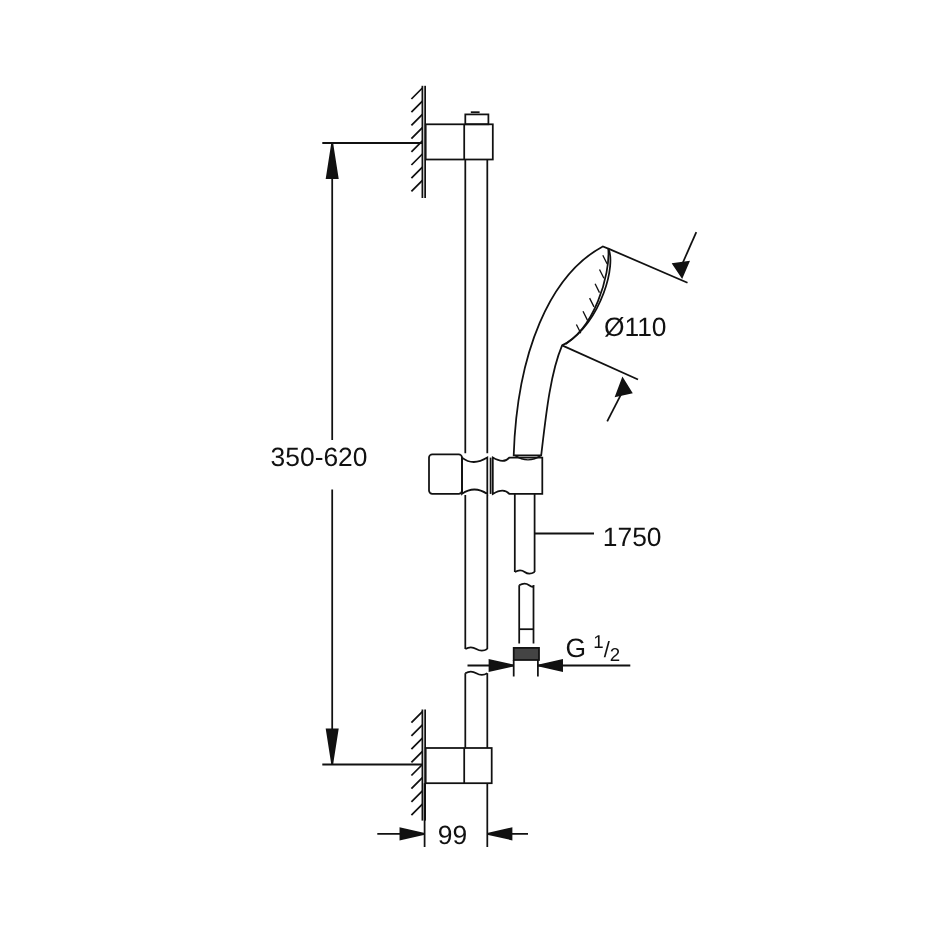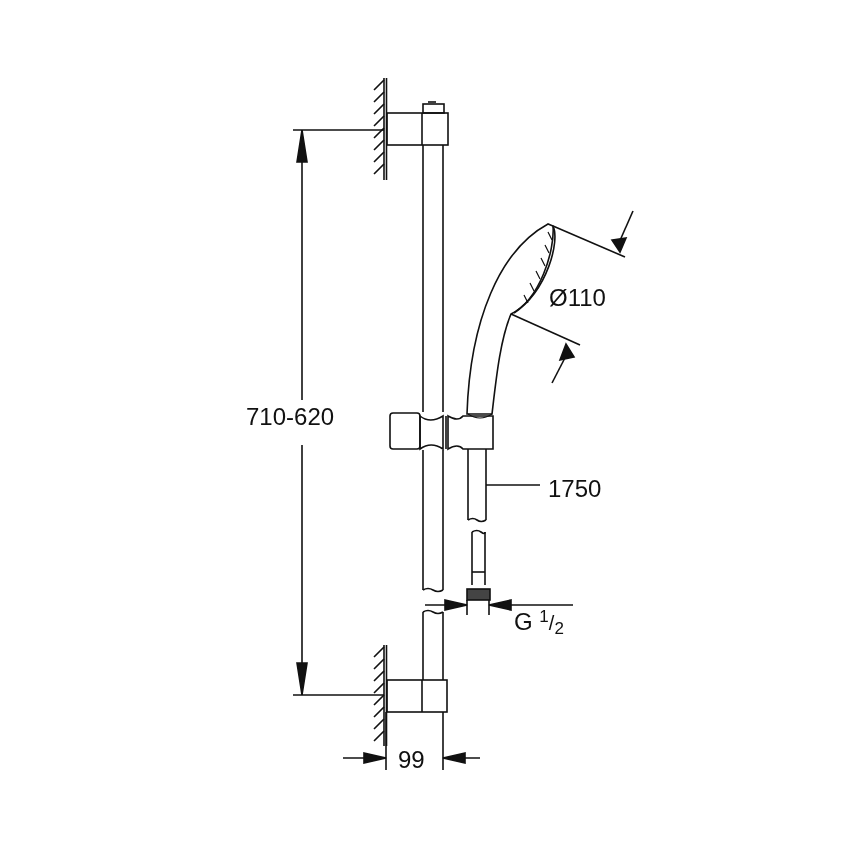--- a/index.html
+++ b/index.html
@@ -107,20 +107,20 @@
   <g>
     <line x1="386" y1="712" x2="386" y2="770"></line>
     <line x1="443" y1="712" x2="443" y2="770"></line>
     <line x1="343" y1="758" x2="386" y2="758"></line>
     <line x1="443" y1="758" x2="480" y2="758"></line>
     <path d="M364 753 L386 758 L364 763 Z" fill="#111"></path>
     <path d="M465 753 L443 758 L465 763 Z" fill="#111"></path>
   </g>
 </svg>
 
-<div class="lbl" style="left:246px;top:405px;">710-620</div>
+<div class="lbl" style="left:246px;top:405px;">350-620</div>
 <div class="lbl" style="left:549px;top:286px;">Ø110</div>
 <div class="lbl" style="left:548px;top:477px;">1750</div>
-<div class="lbl" style="left:514px;top:578px;margin-top:32px;">
+<div class="lbl" style="left:514px;top:578px;">
   <span>G</span>
   <span class="sup">1</span><span style="font-size:20px">/</span><span class="sub">2</span>
 </div>
 <div class="lbl" style="left:398px;top:748px;">99</div>
 
 </body></html>

